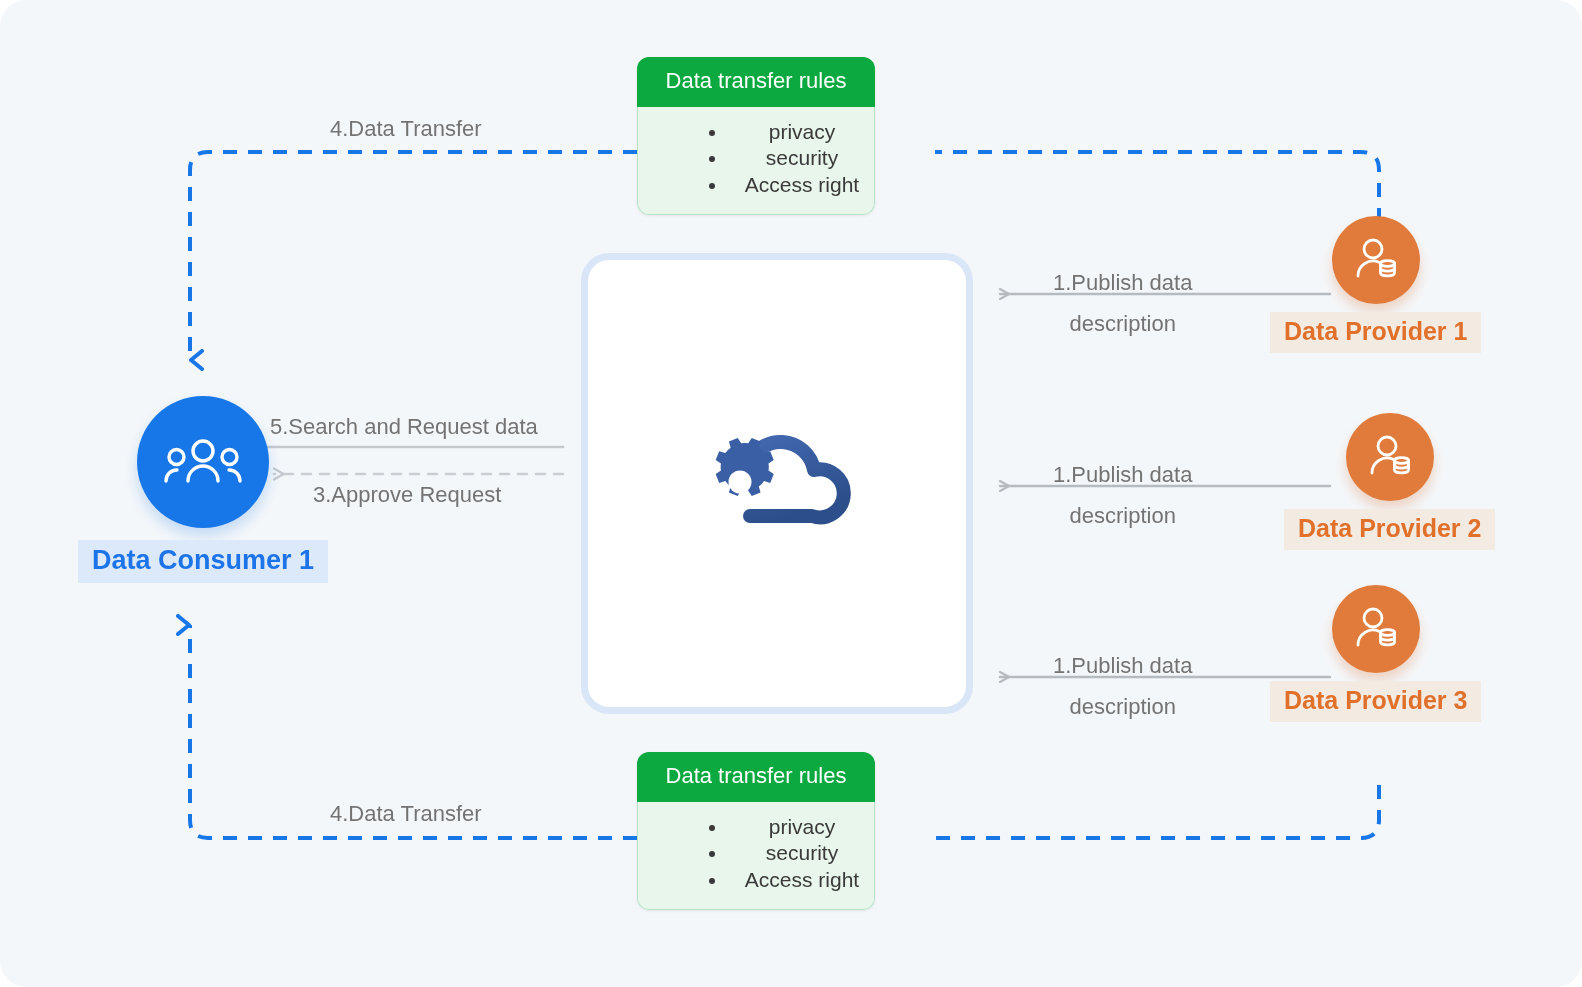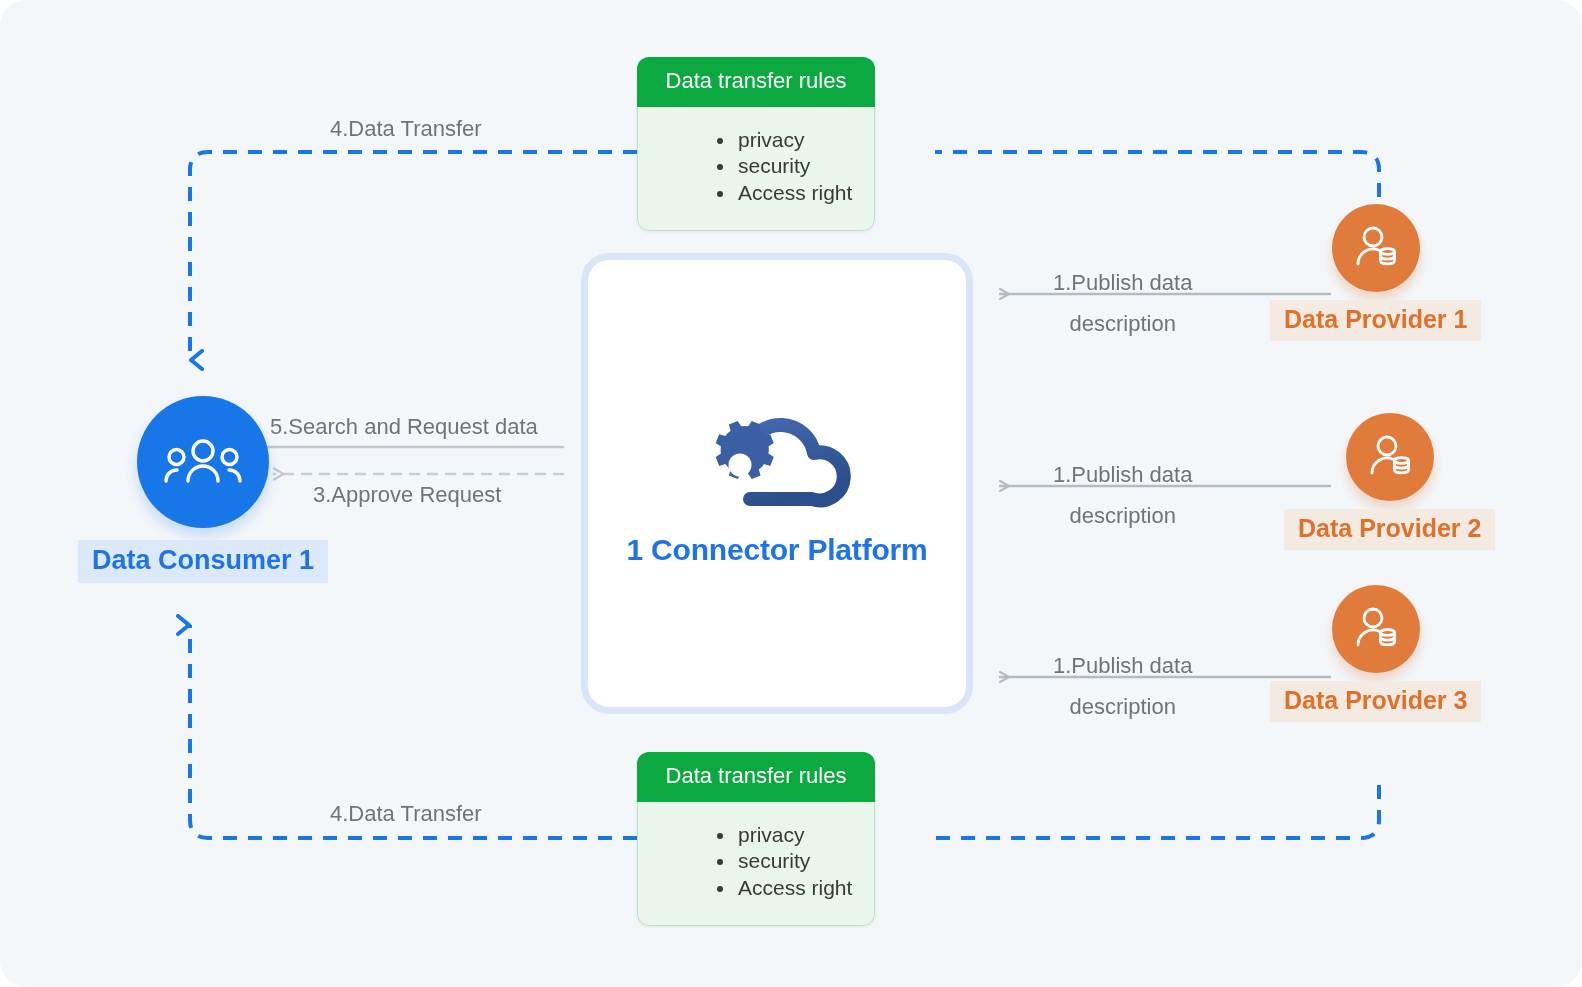--- a/index.html
+++ b/index.html
@@ -72,23 +72,24 @@
     padding: 11px 0 13px 0;
   }
   .rules-body {
     background: #E8F6EC;
     border: 1px solid #B7E3C4;
     border-top: none;
     padding: 12px 0 16px 0;
     border-radius: 0 0 12px 12px;
   }
   .rules-list {
-    margin: 8px;
+    margin: 0;
     padding: 0 0 0 90px;
     list-style: disc;
+    text-align: center;
   }
   .rules-list li {
     font-size: 21px;
     color: #3A3A3A;
     line-height: 1.26;
     padding-left: 2px;
   }
 
   
   .actor {
@@ -129,21 +130,21 @@
     text-align: center;
   }
   .provider .actor-label {
     color: #E0702A;
     background: #F3EBE2;
     margin-top: 8px;
     font-size: 25px;
   }
 
   .consumer { left: 78px; top: 396px; }
-  .provider-1 { left: 1270px; top: 204px; }
+  .provider-1 { left: 1270px; top: 216px; }
   .provider-2 { left: 1284px; top: 413px; }
   .provider-3 { left: 1270px; top: 585px; }
 
   
   .flow-label {
     position: absolute;
     font-size: 22px;
     color: #737373;
     white-space: nowrap;
   }
@@ -222,21 +223,20 @@
       <path d="M56,48 A34,34 0 0 1 122,52 A24,24 0 1 1 120,98 L58,98" fill="none" stroke="url(#cloudGrad)" stroke-width="14" stroke-linecap="round" stroke-linejoin="round"></path>
 
       <g fill="#3B5FA5">
         <path d="M40,40 l7,2 a22,22 0 0 1 6,-6 l-2,-7 l10,-4 l4,6 a22,22 0 0 1 8,0 l4,-6 l10,4 l-2,7
                  a22,22 0 0 1 6,6 l7,-2 l4,10 l-6,4 a22,22 0 0 1 0,8 l6,4 l-4,10 l-7,-2
                  a22,22 0 0 1 -6,6 l2,7 l-10,4 l-4,-6 a22,22 0 0 1 -8,0 l-4,6 l-10,-4 l2,-7
                  a22,22 0 0 1 -6,-6 l-7,2 l-4,-10 l6,-4 a22,22 0 0 1 0,-8 l-6,-4 Z" transform="translate(-8,-2) scale(0.88)"></path>
         <circle cx="48" cy="64" r="11.5" fill="#ffffff"></circle>
       </g>
     </svg>
-    <div class="platform-title">1 Connector Platform</div>
   </div>
 
   <div class="rules-box top">
     <div class="rules-head">Data transfer rules</div>
     <div class="rules-body">
       <ul class="rules-list">
         <li>privacy</li>
         <li>security</li>
         <li>Access right</li>
       </ul>

